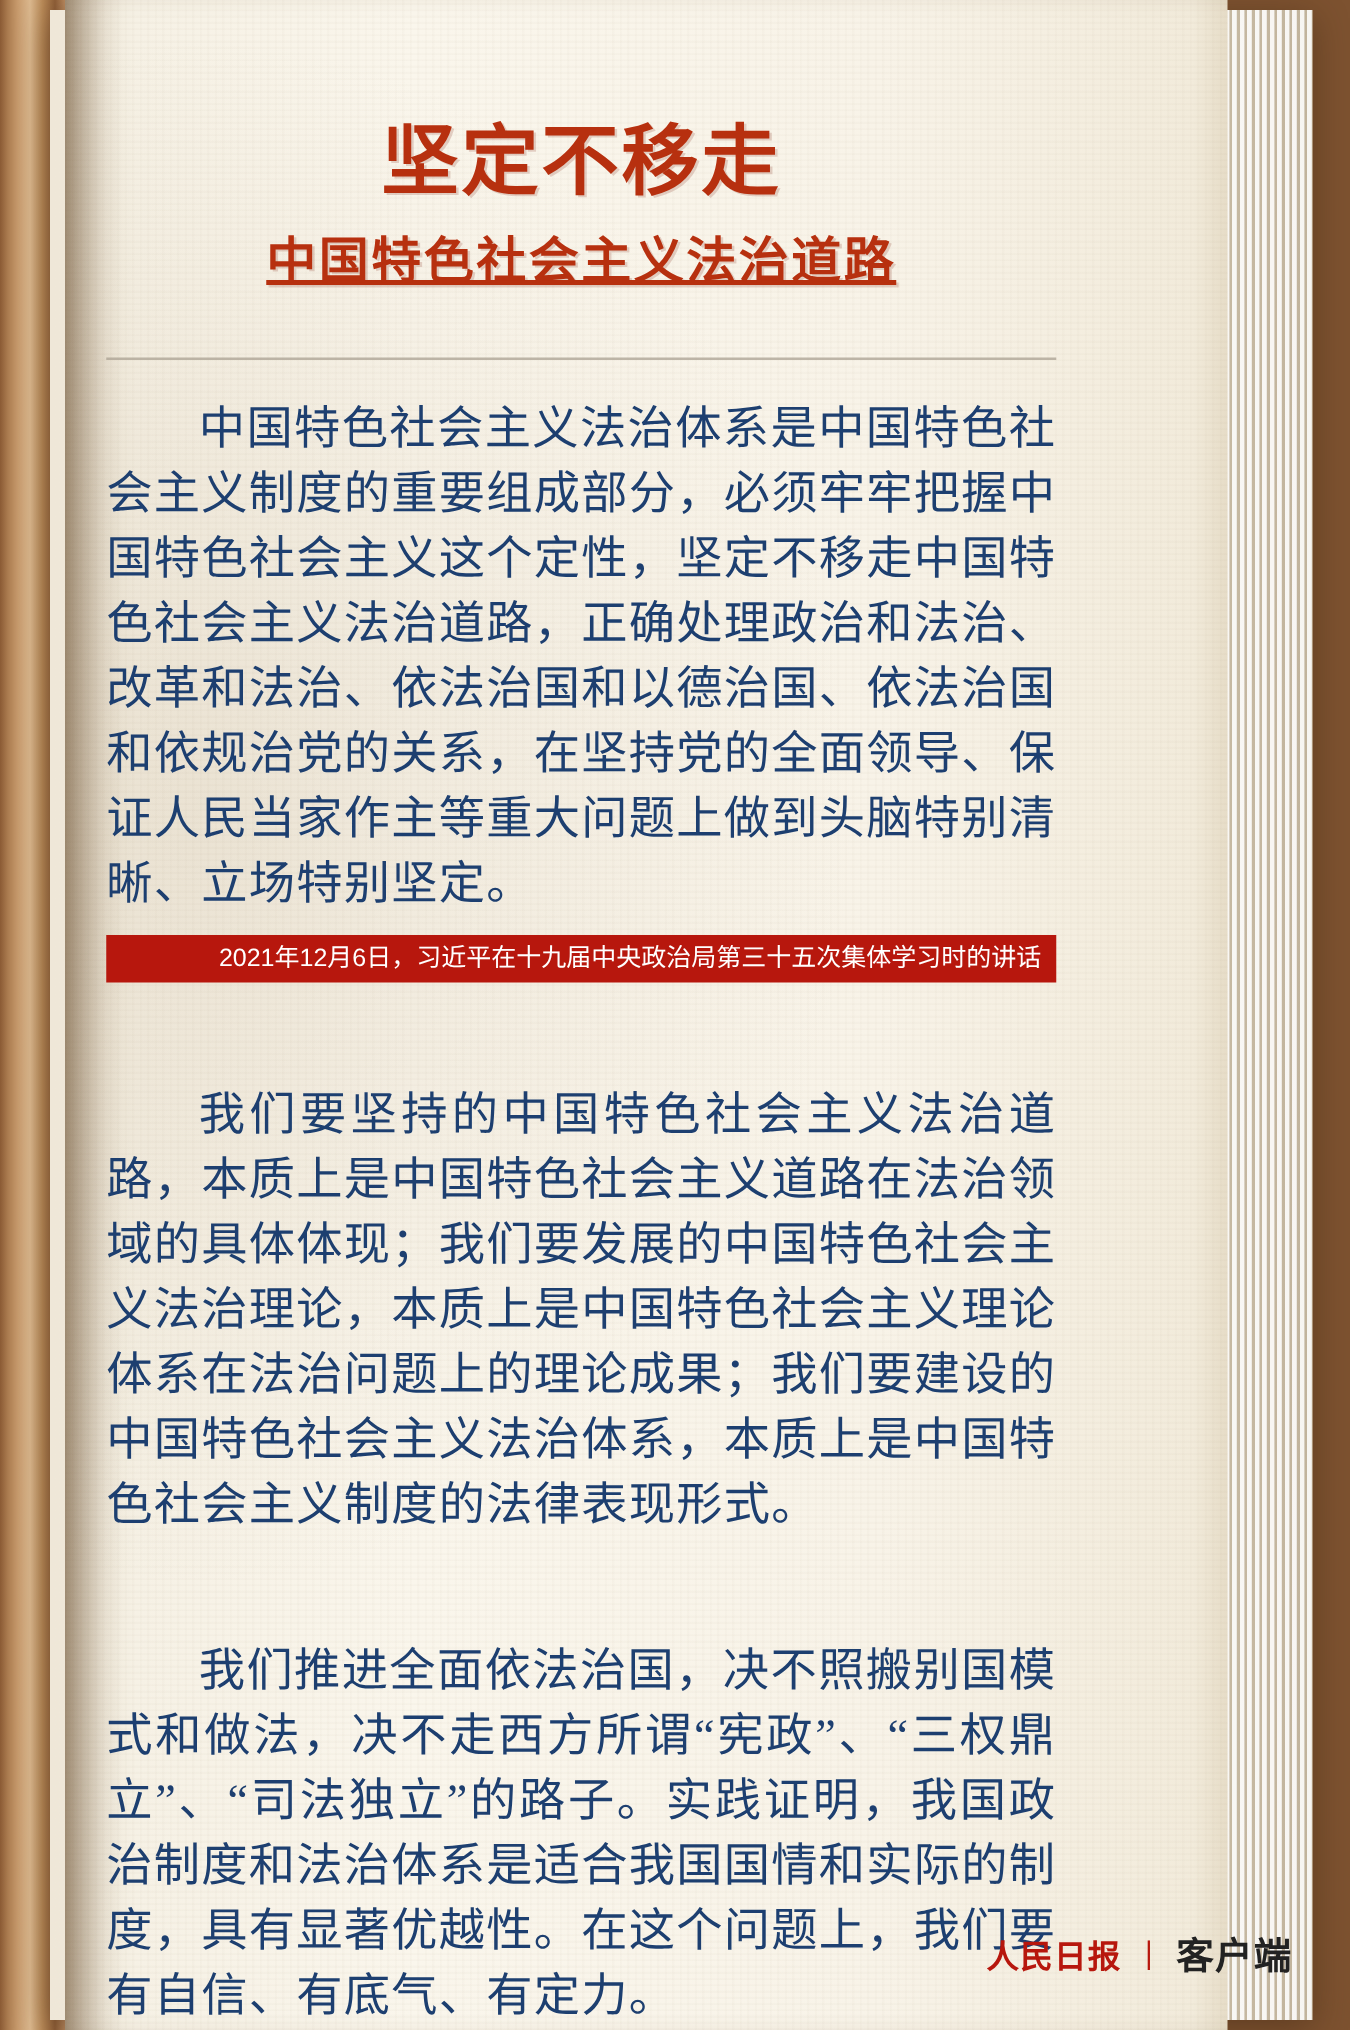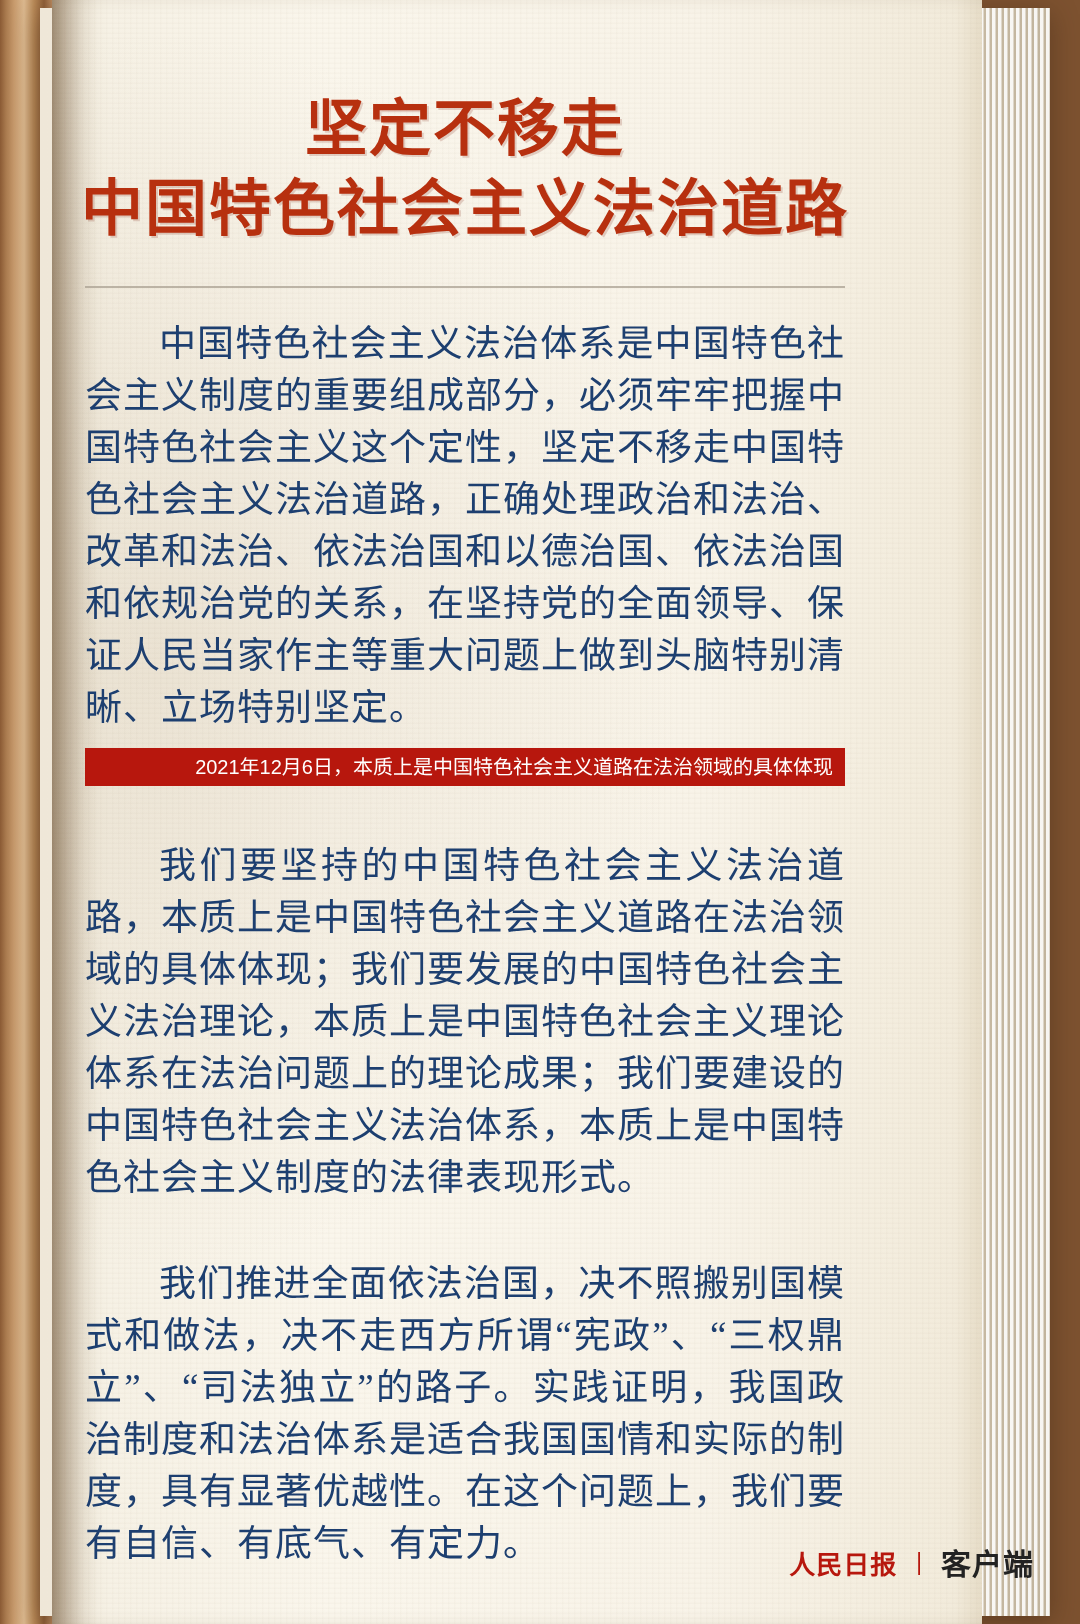--- a/index.html
+++ b/index.html
@@ -98,39 +98,40 @@
     font-family: "DejaVu Sans", "Liberation Sans", sans-serif;
     font-weight: bold;
     letter-spacing: 2px;
   }
   .title-line1 {
     font-size: 62px;
     line-height: 78px;
     text-shadow: 2px 2px 0 rgba(120,30,10,0.18);
   }
   .title-line2 {
-    font-size: 62px;
+    font-size: 40px;
     line-height: 82px;
     text-shadow: 2px 2px 0 rgba(120,30,10,0.18);
+    text-decoration: underline;
   }
 
   .divider {
     width: 760px;
     height: 2px;
     margin: 36px auto 0 auto;
     background: #a9a092;
     opacity: 0.75;
   }
 
   .quote-block {
     width: 760px;
     margin: 0 auto;
   }
   .quote-block.first { margin-top: 30px; }
-  .quote-block.spaced { margin-top: 54px; }
+  .quote-block.spaced { margin-top: 81px; }
 
   .quote-text {
     font-family: "Liberation Serif", "DejaVu Serif", serif;
     font-size: 37px;
     line-height: 52px;
     color: #1d3f70;
     text-indent: 74px;
     text-align: justify;
     letter-spacing: 1px;
   }
@@ -206,21 +207,21 @@
 
     <div class="title-block">
       <div class="title-line1">坚定不移走</div>
       <div class="title-line2">中国特色社会主义法治道路</div>
     </div>
 
     <div class="divider"></div>
 
     <div class="quote-block first">
       <div class="quote-text">中国特色社会主义法治体系是中国特色社会主义制度的重要组成部分，必须牢牢把握中国特色社会主义这个定性，坚定不移走中国特色社会主义法治道路，正确处理政治和法治、改革和法治、依法治国和以德治国、依法治国和依规治党的关系，在坚持党的全面领导、保证人民当家作主等重大问题上做到头脑特别清晰、立场特别坚定。</div>
-      <div class="source-bar">2021年12月6日，本质上是中国特色社会主义道路在法治领域的具体体现</div>
+      <div class="source-bar">2021年12月6日，习近平在十九届中央政治局第三十五次集体学习时的讲话</div>
     </div>
 
     <div class="quote-block spaced">
       <div class="quote-text">我们要坚持的中国特色社会主义法治道路，本质上是中国特色社会主义道路在法治领域的具体体现；我们要发展的中国特色社会主义法治理论，本质上是中国特色社会主义理论体系在法治问题上的理论成果；我们要建设的中国特色社会主义法治体系，本质上是中国特色社会主义制度的法律表现形式。</div>
     </div>
 
     <div class="quote-block spaced">
       <div class="quote-text">我们推进全面依法治国，决不照搬别国模式和做法，决不走西方所谓“宪政”、“三权鼎立”、“司法独立”的路子。实践证明，我国政治制度和法治体系是适合我国国情和实际的制度，具有显著优越性。在这个问题上，我们要有自信、有底气、有定力。</div>
 
     </div>

